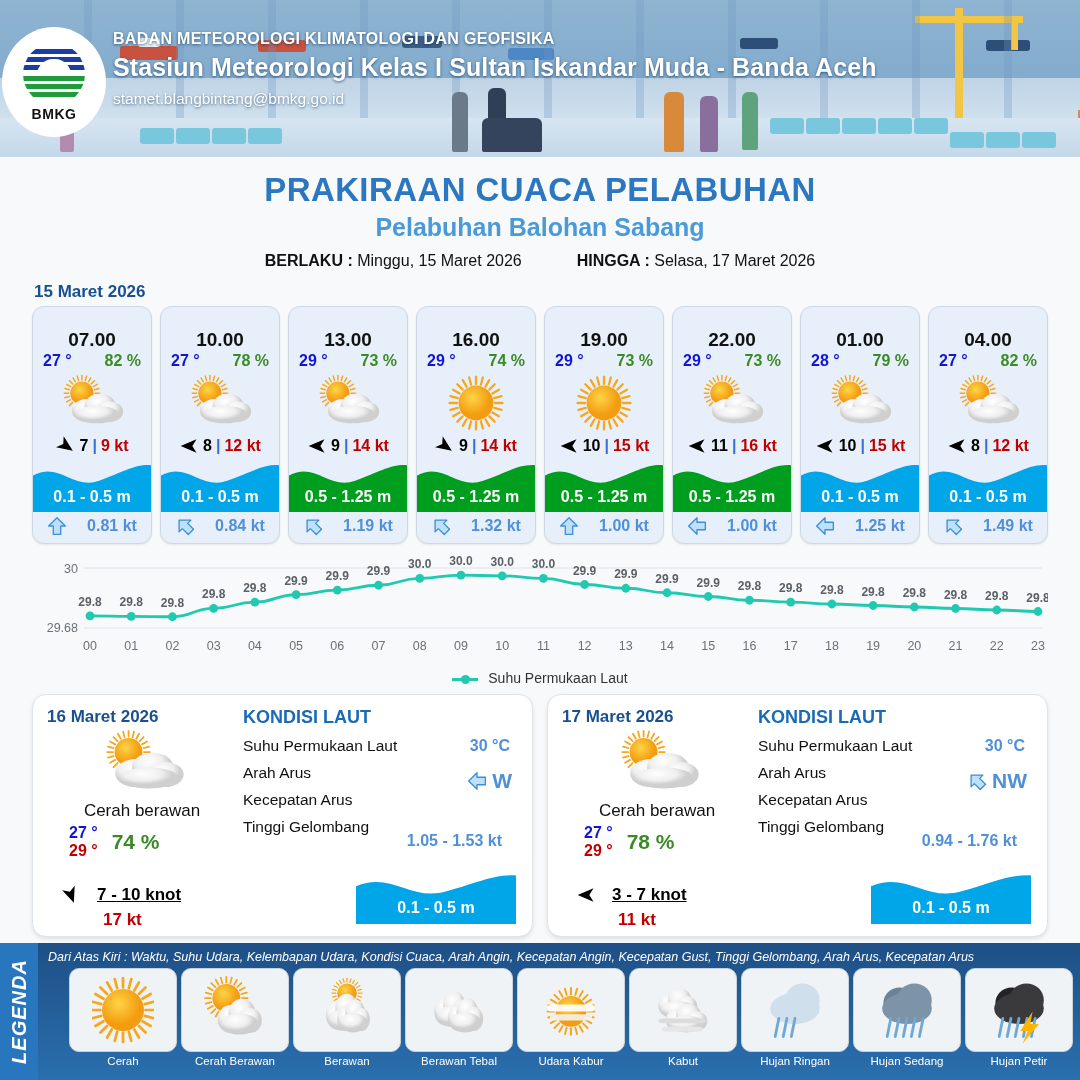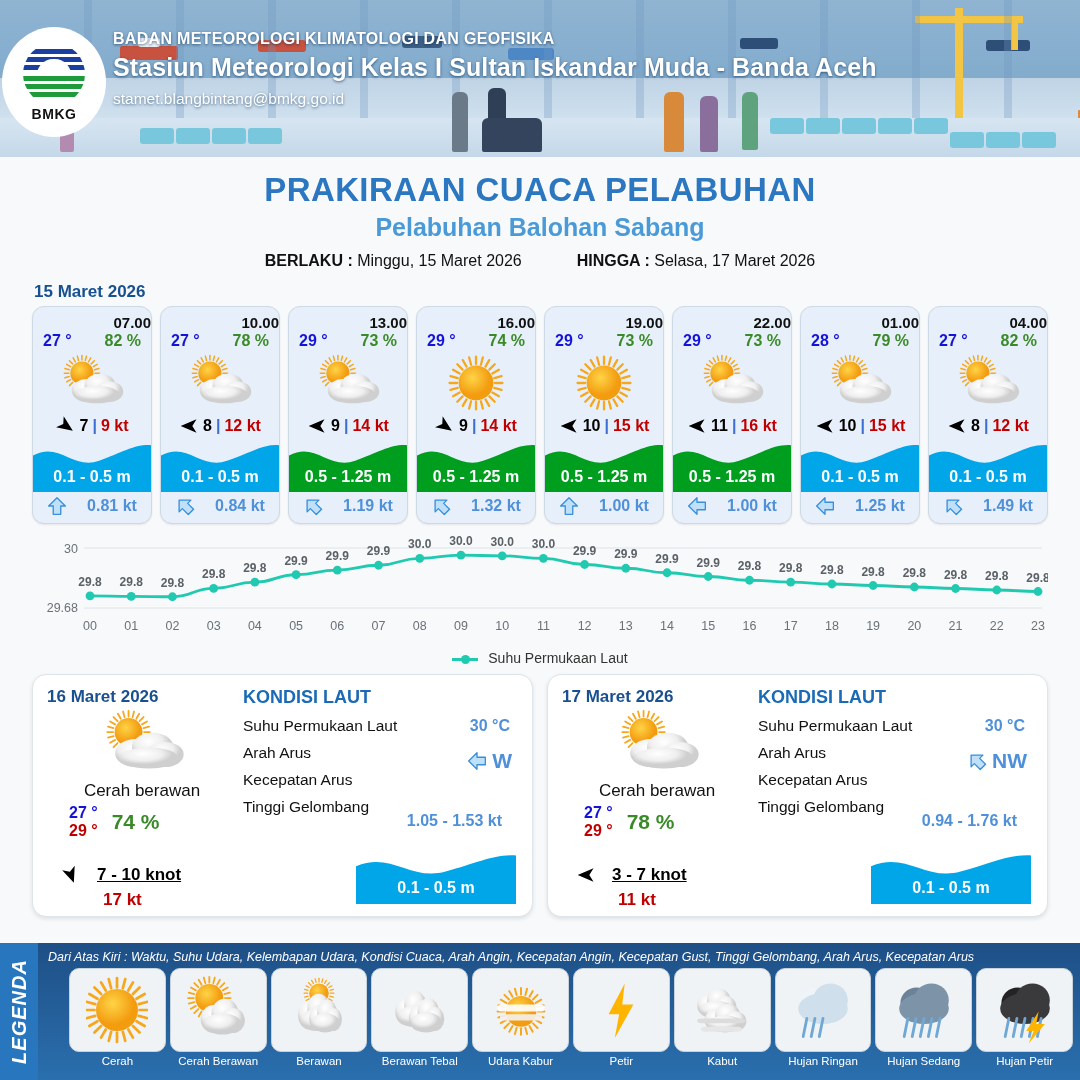--- a/index.html
+++ b/index.html
@@ -57,21 +57,21 @@
   .validity .gap{display:inline-block;width:46px;}
   .daylabel{margin:12px 0 4px 34px;font-size:17px;font-weight:bold;color:#19508f;}
 
   
   .cards{display:flex;gap:8px;padding:0 32px;box-sizing:border-box;width:1080px;}
   .card{
     width:120px;background:#e7f0fa;border:1px solid #cdd9e4;border-radius:12px;
     box-shadow:0 1px 2px rgba(0,0,0,.08);overflow:hidden;position:relative;
     display:flex;flex-direction:column;
   }
-  .c-time{text-align:right;font-size:15px;font-weight:bold;color:#111;padding:7px 0 1px;}
+  .c-time{text-align:center;font-size:19px;font-weight:bold;color:#111;padding:22px 0 1px;}
   .c-tr{display:flex;justify-content:space-between;padding:0 10px 2px;}
   .c-temp{font-size:16px;font-weight:bold;color:#1414d8;}
   .c-hum{font-size:16px;font-weight:bold;color:#3a8a28;}
   .c-icon{height:62px;display:flex;align-items:center;justify-content:center;}
   .c-wind{display:flex;align-items:center;justify-content:center;gap:4px;
      font-size:16px;font-weight:bold;padding:2px 0 4px;}
   .c-wspd{color:#000;}
   .c-sep{color:#3b6fd4;font-weight:bold;}
   .c-gust{color:#c00000;}
   .c-wave{position:relative;height:52px;}
@@ -1310,28 +1310,20 @@
               <circle cx="31" cy="36.4" r="15.4" fill="url(#sgl4310)"></circle>
               <rect x="7.4399999999999995" y="29.4" width="47.12" height="7" rx="3.5" fill="#ffffff" opacity=".9"></rect>
        <rect x="9.92" y="39.2" width="42.160000000000004" height="6.3" rx="3.5" fill="#f2f2f2" opacity=".9"></rect>
             </svg>
           </div>
                 <div class="li-lbl">Udara Kabur</div>
         </div>
         <div class="li">
           <div class="li-box">
             <svg width="62" height="70" viewBox="0 0 62 70">
-              <polygon points="34.720000000000006,8.4 18.599999999999998,39.2 29.139999999999997,39.2 24.8,63 43.4,29.4 32.24,29.4" fill="#ffb400"></polygon>
-            </svg>
-          </div>
-                <div class="li-lbl">Petir</div>
-        </div>
-        <div class="li">
-          <div class="li-box">
-            <svg width="62" height="70" viewBox="0 0 62 70">
               <defs>
                 <radialGradient id="cgl6" cx="40%" cy="30%">
                   <stop offset="0%" stop-color="#ffffff"></stop>
                   <stop offset="65%" stop-color="#efefef"></stop>
                   <stop offset="100%" stop-color="#cfcfcf"></stop>
                 </radialGradient>
               </defs>
   <ellipse cx="17.732" cy="30.464000000000002" rx="11.531999999999998" ry="11.76" fill="url(#cgl6)"></ellipse>
   <ellipse cx="27.7264" cy="25.759999999999998" rx="11.9164" ry="12.347999999999999" fill="url(#cgl6)"></ellipse>
   <ellipse cx="34.6456" cy="31.639999999999997" rx="10.763200000000001" ry="10.584" fill="url(#cgl6)"></ellipse>

